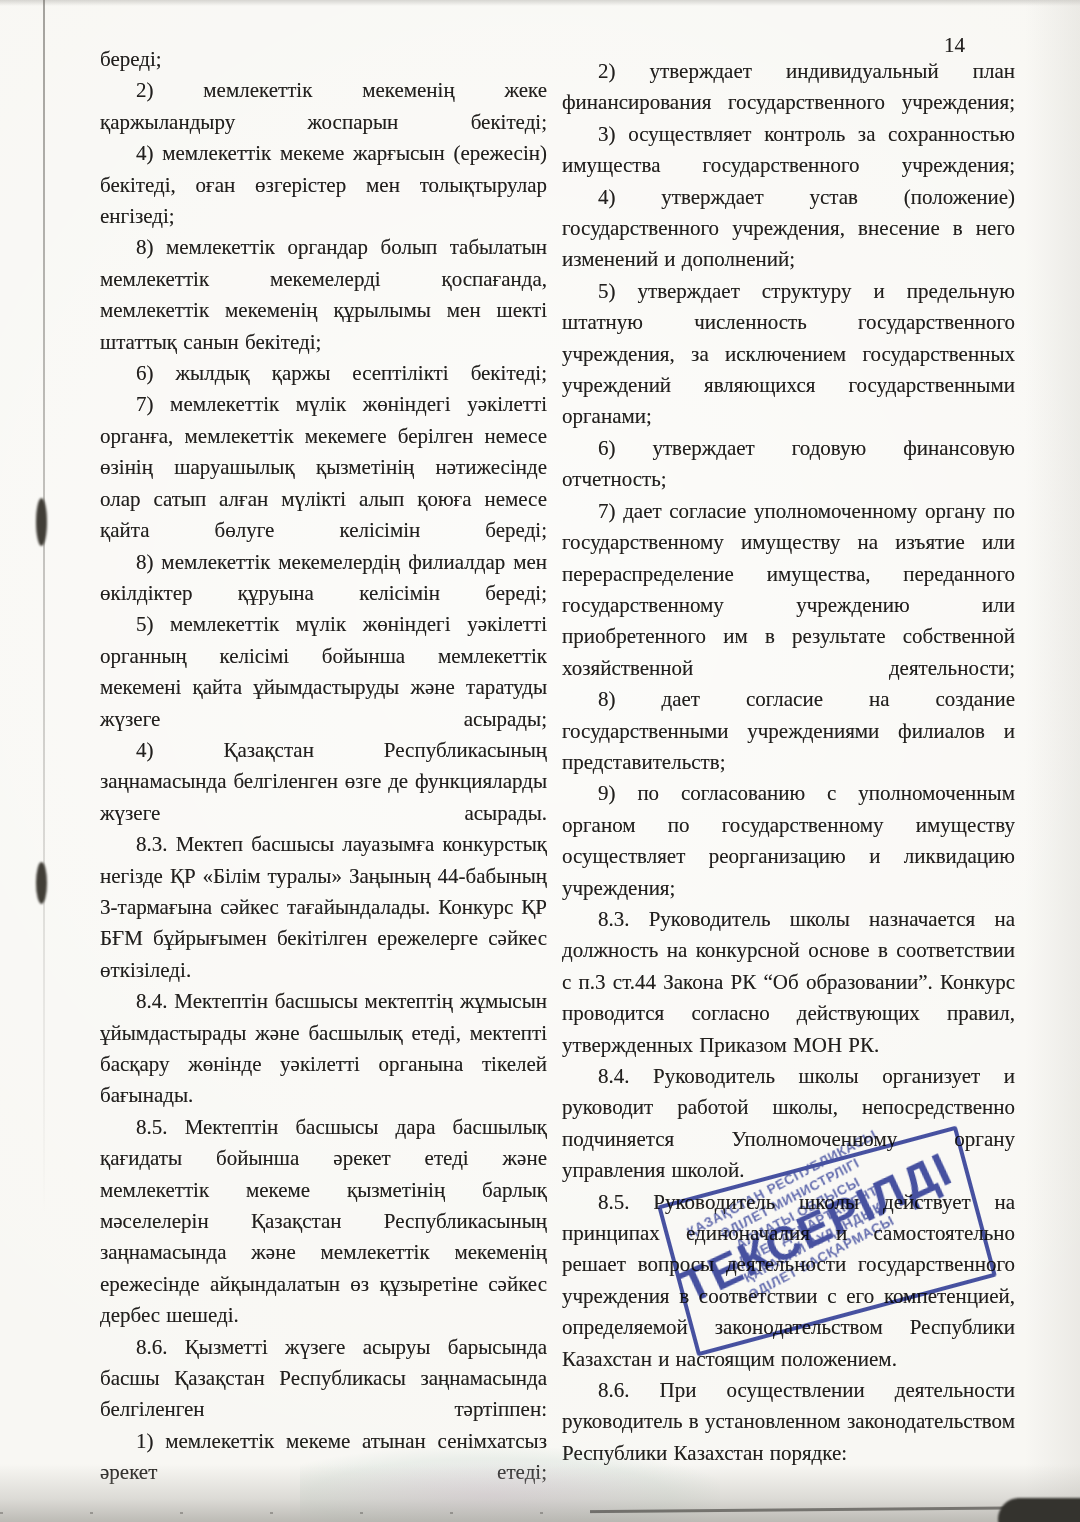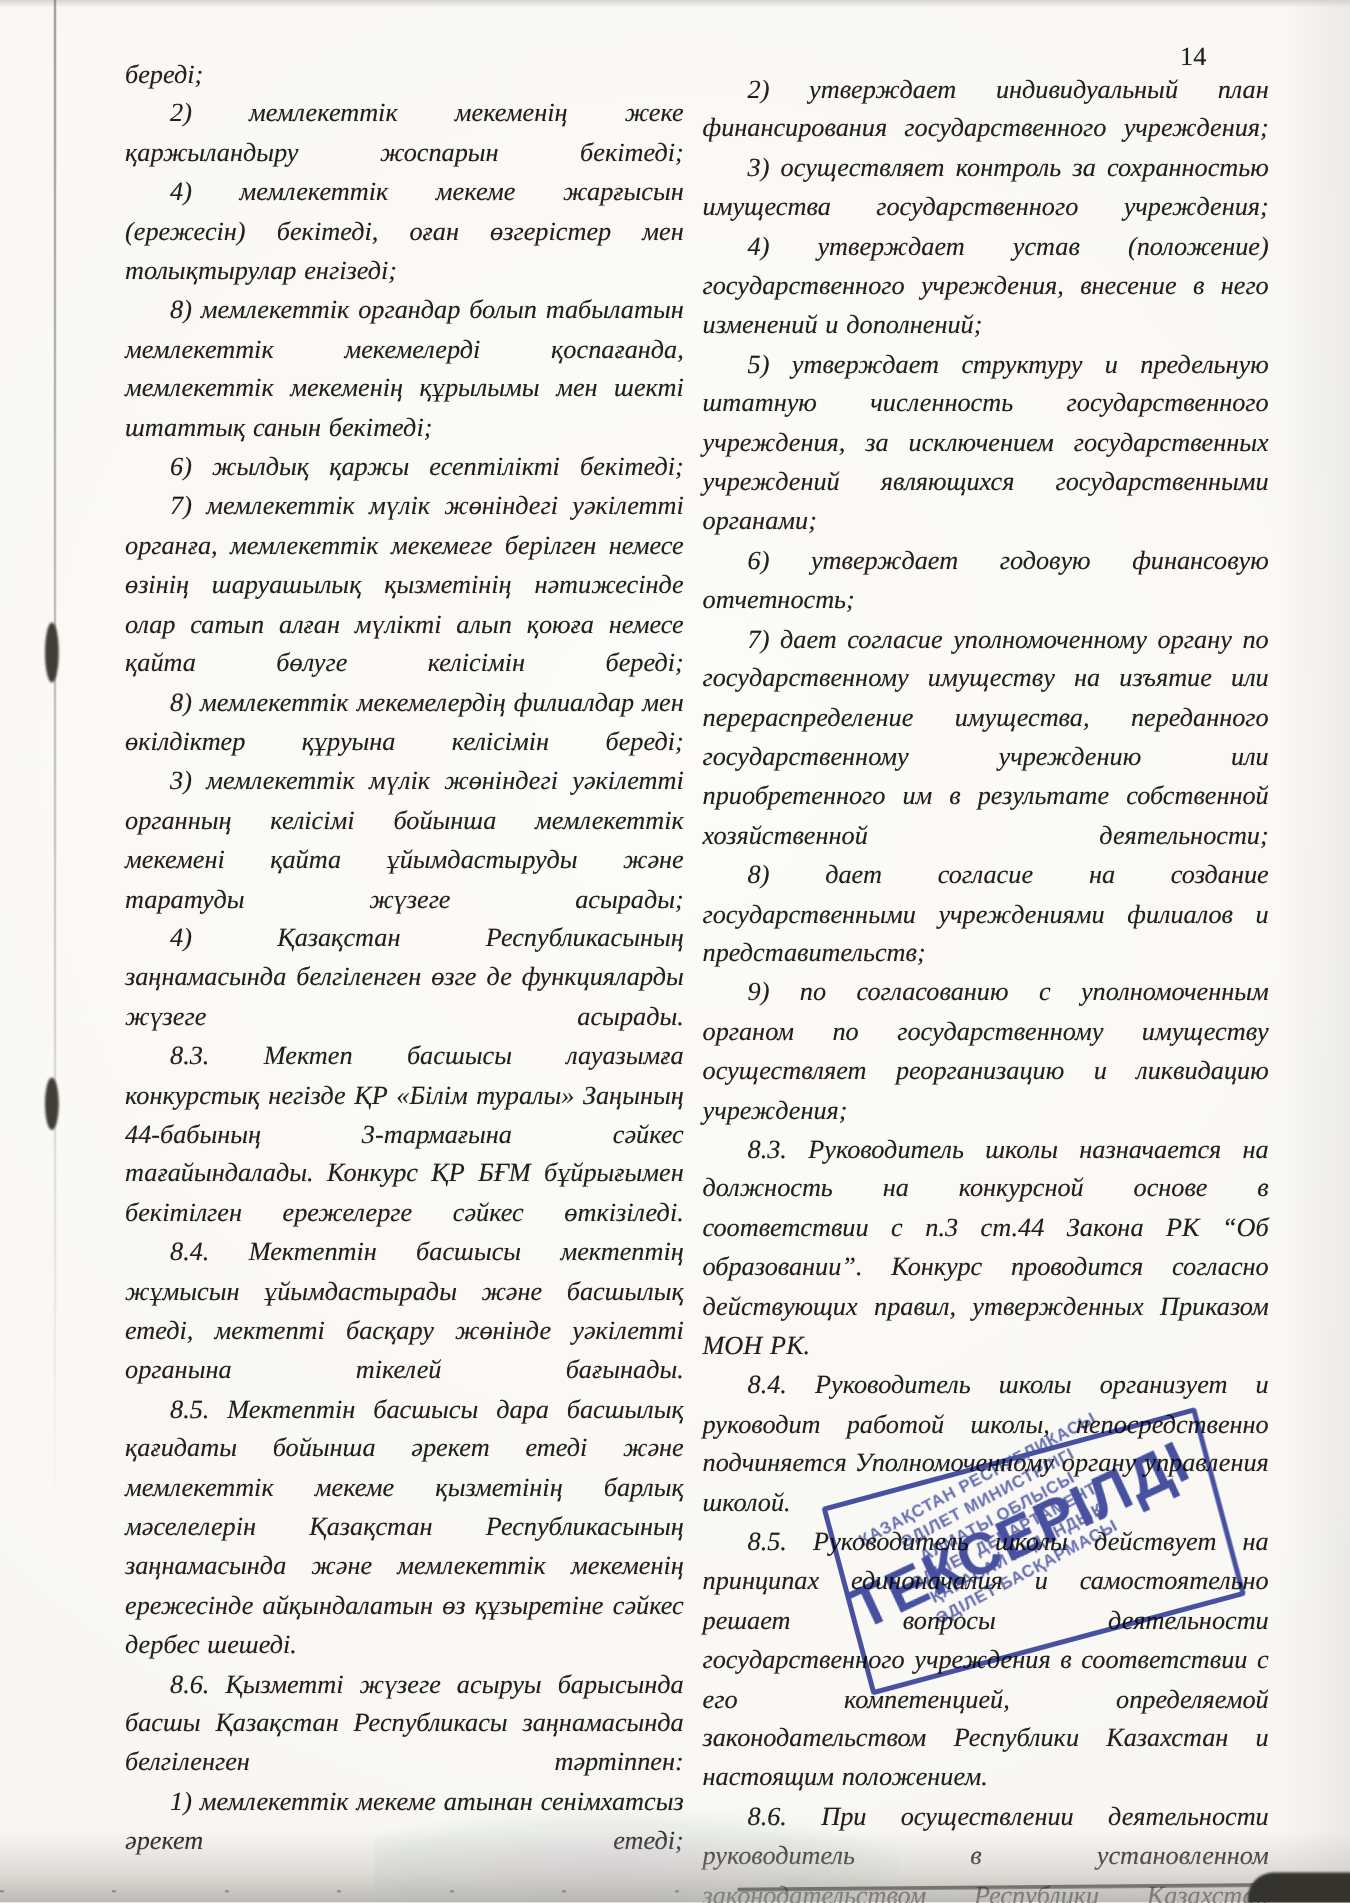--- a/index.html
+++ b/index.html
@@ -20,21 +20,21 @@
   
   .col {
     position: absolute;
     color: #211f1d;
     font-size: 21px;
     line-height: 31.4px;
     text-align: justify;
     text-shadow: 0 0 0.6px rgba(40,38,36,0.45);
     word-spacing: 1px;
   }
-  .col p { margin: 0; text-indent: 36px; font-style: italic; }
+  .col p { margin: 0; text-indent: 36px; }
   .col p.cont { text-indent: 0; }
   .col p.spread { text-align-last: justify; }
   .col-left  { left: 100px; top: 44px;  width: 447px; }
   .col-right { left: 562px; top: 56px;  width: 453px; }
   .page-number {
     position: absolute; left: 928px; top: 33px;
     font-size: 21px; color: #242220;
     text-shadow: 0 0 0.6px rgba(40,38,36,0.45);
     margin-left: 16px;
   }
@@ -131,21 +131,21 @@
 <div class="page-number">14</div>
 
 <div class="col col-left">
     <p class="cont">береді;</p>
     <p class="spread">2) мемлекеттік мекеменің жеке қаржыландыру жоспарын бекітеді;</p>
     <p>4) мемлекеттік мекеме жарғысын (ережесін) бекітеді, оған өзгерістер мен толықтырулар енгізеді;</p>
     <p>8) мемлекеттік органдар болып табылатын мемлекеттік мекемелерді қоспағанда, мемлекеттік мекеменің құрылымы мен шекті штаттық санын бекітеді;</p>
     <p class="spread">6) жылдық қаржы есептілікті бекітеді;</p>
     <p class="spread">7) мемлекеттік мүлік жөніндегі уәкілетті органға, мемлекеттік мекемеге берілген немесе өзінің шаруашылық қызметінің нәтижесінде олар сатып алған мүлікті алып қоюға немесе қайта бөлуге келісімін береді;</p>
     <p class="spread">8) мемлекеттік мекемелердің филиалдар мен өкілдіктер құруына келісімін береді;</p>
-    <p class="spread">3) мемлекеттік мүлік жөніндегі уәкілетті органның келісімі бойынша мемлекеттік мекемені қайта ұйымдастыруды және таратуды жүзеге асырады;</p>
+    <p class="spread">5) мемлекеттік мүлік жөніндегі уәкілетті органның келісімі бойынша мемлекеттік мекемені қайта ұйымдастыруды және таратуды жүзеге асырады;</p>
     <p class="spread">4) Қазақстан Республикасының заңнамасында белгіленген өзге де функцияларды жүзеге асырады.</p>
     <p class="spread">8.3. Мектеп басшысы лауазымға конкурстық негізде ҚР «Білім туралы» Заңының 44-бабының 3-тармағына сәйкес тағайындалады. Конкурс ҚР БҒМ бұйрығымен бекітілген ережелерге сәйкес өткізіледі.</p>
     <p class="spread">8.4. Мектептін басшысы мектептің жұмысын ұйымдастырады және басшылық етеді, мектепті басқару жөнінде уәкілетті органына тікелей бағынады.</p>
     <p>8.5. Мектептін басшысы дара басшылық қағидаты бойынша әрекет етеді және мемлекеттік мекеме қызметінің барлық мәселелерін Қазақстан Республикасының заңнамасында және мемлекеттік мекеменің ережесінде айқындалатын өз құзыретіне сәйкес дербес шешеді.</p>
     <p class="spread">8.6. Қызметті жүзеге асыруы барысында басшы Қазақстан Республикасы заңнамасында белгіленген тәртіппен:</p>
     <p class="spread">1) мемлекеттік мекеме атынан сенімхатсыз әрекет етеді;</p>
   </div>
 
 <div class="col col-right">
     <p class="spread">2) утверждает индивидуальный план финансирования государственного учреждения;</p>

